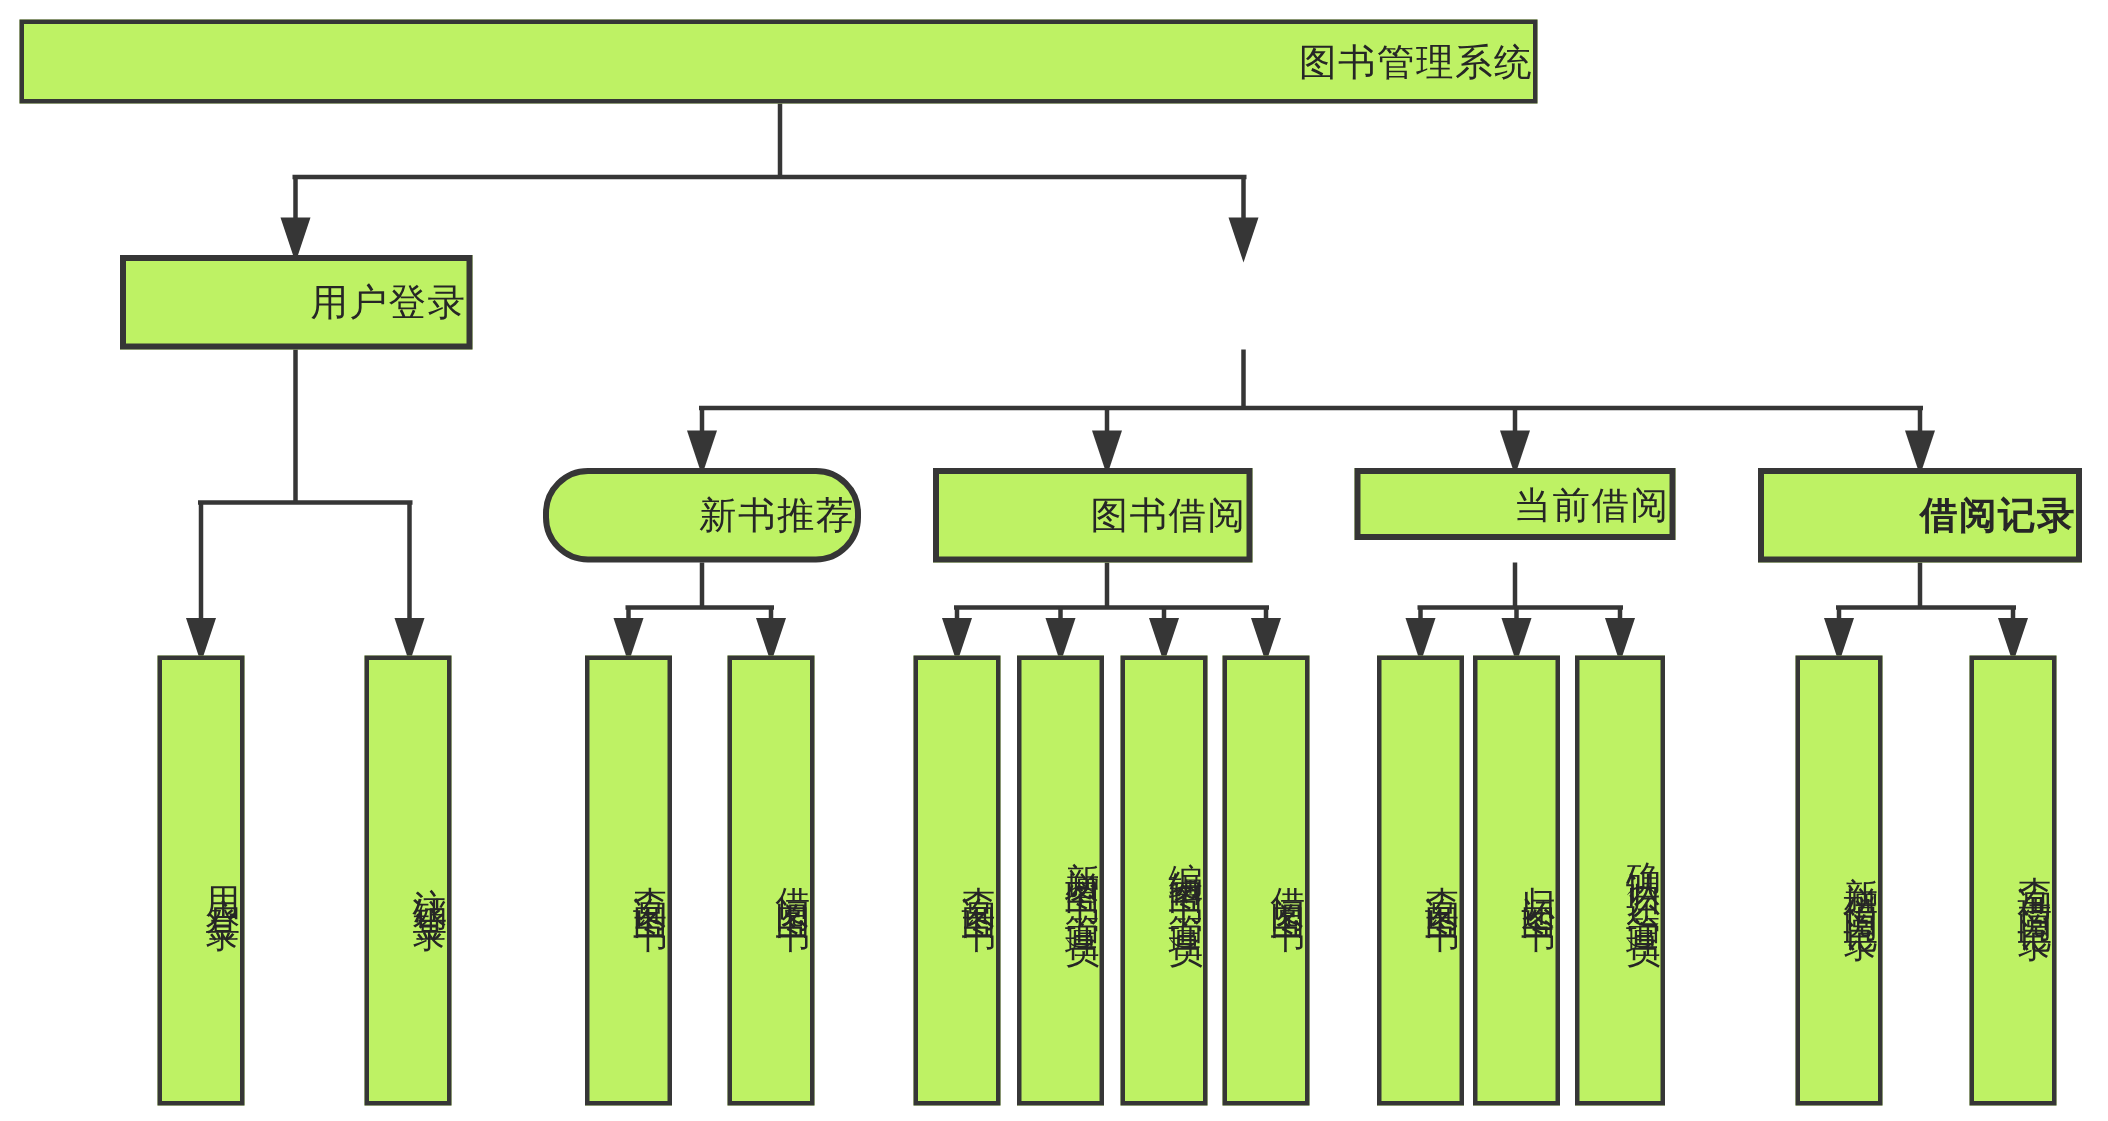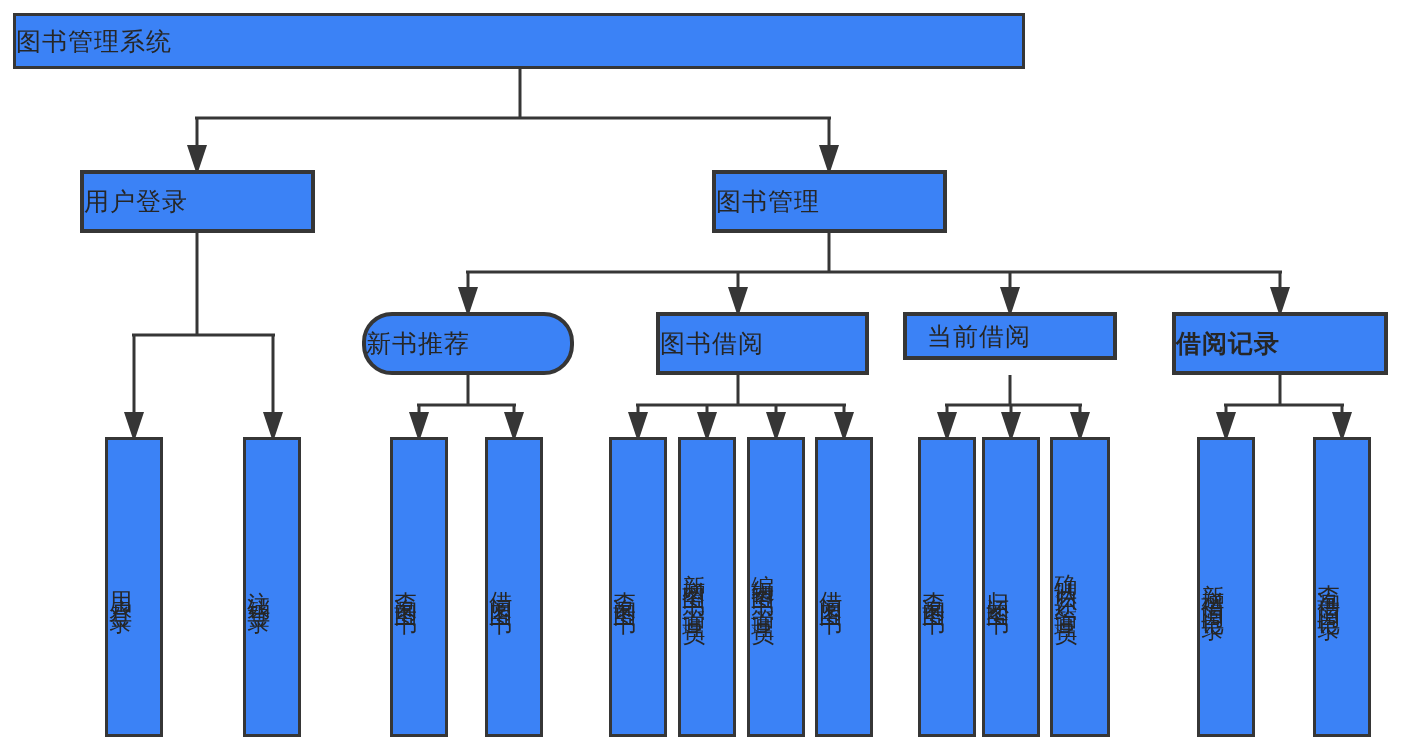--- a/index.html
+++ b/index.html
@@ -24,25 +24,25 @@
   svg.connectors line {
     stroke: #363636;
     stroke-width: 3;
   }
   svg.connectors polygon {
     fill: #363636;
   }
   .box {
     position: absolute;
     box-sizing: border-box;
-    background: #3b82f6;
+    background: #bef264;
     border: 4px solid #363636;
     display: flex;
     align-items: center;
-    justify-content: flex-start;
+    justify-content: flex-end;
     color: #262626;
   }
   .hbox {
     font-size: 25px;
     letter-spacing: 1px;
   }
   .vbox {
     border-width: 3px;
     top: 437px;
     width: 58px;
@@ -54,21 +54,21 @@
     text-orientation: mixed;
     letter-spacing: 7px;
     line-height: 1.1;
     white-space: nowrap;
   }
   
   #root-box        { left: 13px;  top: 13px;  width: 1012px; height: 56px; border-width: 3px; }
   #user-login-box  { left: 80px;  top: 170px; width: 235px;  height: 63px; }
   #book-mgmt-box   { left: 712px; top: 170px; width: 235px;  height: 63px; }
   #new-book-box    { left: 362px; top: 312px; width: 212px;  height: 63px; border-radius: 30px; }
-  #book-borrow-box { left: 656px; top: 312px; width: 213px;  height: 63px; }
+  #book-borrow-box { left: 622px; top: 312px; width: 213px;  height: 63px; }
   #cur-borrow-box  { left: 903px; top: 312px; width: 214px;  height: 48px; padding-left: 20px; }
   #records-box     { left: 1172px;top: 312px; width: 216px;  height: 63px; font-weight: bold; }
   
   #leaf-user-login { left: 105px;  }
   #leaf-logout     { left: 243px;  }
   #leaf-rec-query  { left: 390px;  }
   #leaf-rec-borrow { left: 485px;  }
   #leaf-bb-query   { left: 609px;  }
   #leaf-bb-add     { left: 678px;  }
   #leaf-bb-edit    { left: 747px;  }
@@ -157,23 +157,20 @@
       <polygon points="1332,412 1352,412 1342,442"></polygon>
   </svg>
 
   <div class="box hbox" id="root-box">
     <span>图书管理系统</span>
   </div>
 
   <div class="box hbox" id="user-login-box">
     <span>用户登录</span>
   </div>
-  <div class="box hbox" id="book-mgmt-box">
-    <span>图书管理</span>
-  </div>
 
   <div class="box hbox" id="new-book-box">
     <span>新书推荐</span>
   </div>
   <div class="box hbox" id="book-borrow-box">
     <span>图书借阅</span>
   </div>
   <div class="box hbox" id="cur-borrow-box">
     <span>当前借阅</span>
   </div>

